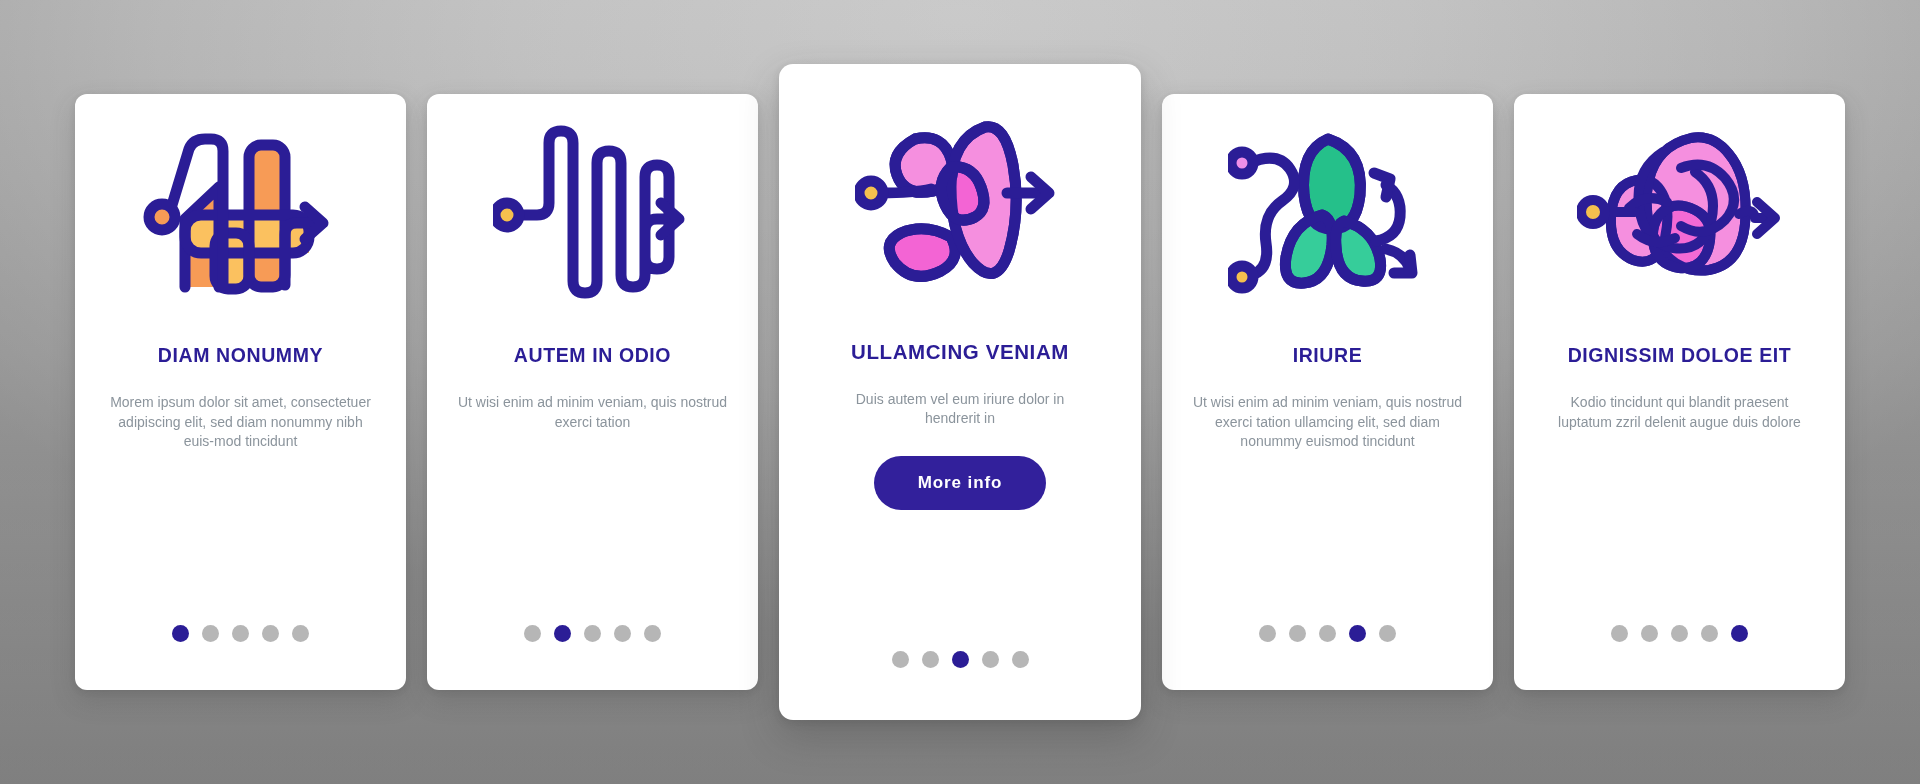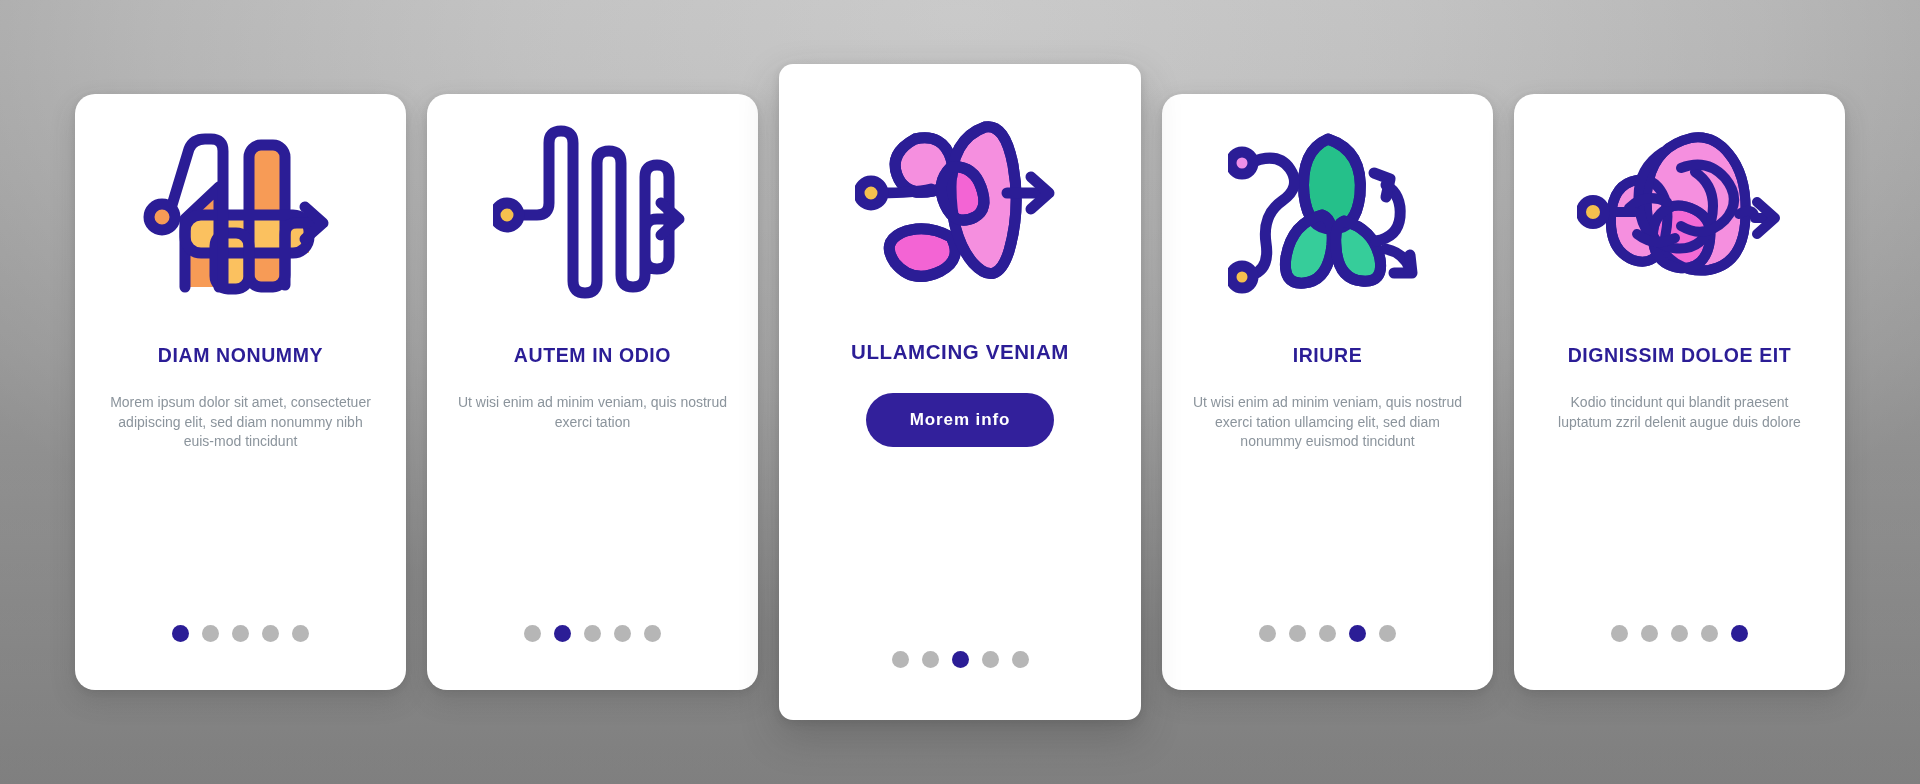--- a/index.html
+++ b/index.html
@@ -33,21 +33,21 @@
     align-items: center;
     justify-content: center;
     gap: 21px;
   }
 
   .card {
     position: relative;
     width: 331px;
     height: 596px;
     background: #ffffff;
-    border-radius: 20px;
+    border-radius: 12px;
     box-shadow: 0 10px 26px rgba(60,60,60,0.20), 0 2px 6px rgba(60,60,60,0.12);
     display: flex;
     flex-direction: column;
     align-items: center;
     padding: 0 22px;
     flex: 0 0 auto;
   }
 
   .card.featured {
     width: 362px;
@@ -205,21 +205,22 @@
             <path d="M96 62 Q80 78 90 100 Q100 122 120 112 Q134 104 126 82 Q118 60 96 62 Z"></path>
             <path d="M26 88 Q58 88 76 84"></path>
             <path d="M152 88 L192 88"></path>
             <path d="M176 72 L194 88 L176 104"></path>
           </g>
         </g>
         <circle cx="16" cy="88" r="12" fill="#f5c04e" stroke="#2b1d96" stroke-width="11"></circle>
       </svg>
     </div>
     <div class="card-title">Ullamcing veniam</div>
-    <button class="cta">Morem info</button>
+    <div class="card-body">Duis autem vel eum iriure dolor in hendrerit in</div>
+    <button class="cta">More info</button>
     <div class="spacer"></div>
     <div class="dots">
       <span class="dot"></span>
       <span class="dot"></span>
       <span class="dot active"></span>
       <span class="dot"></span>
       <span class="dot"></span>
     </div>
   </div>
 

